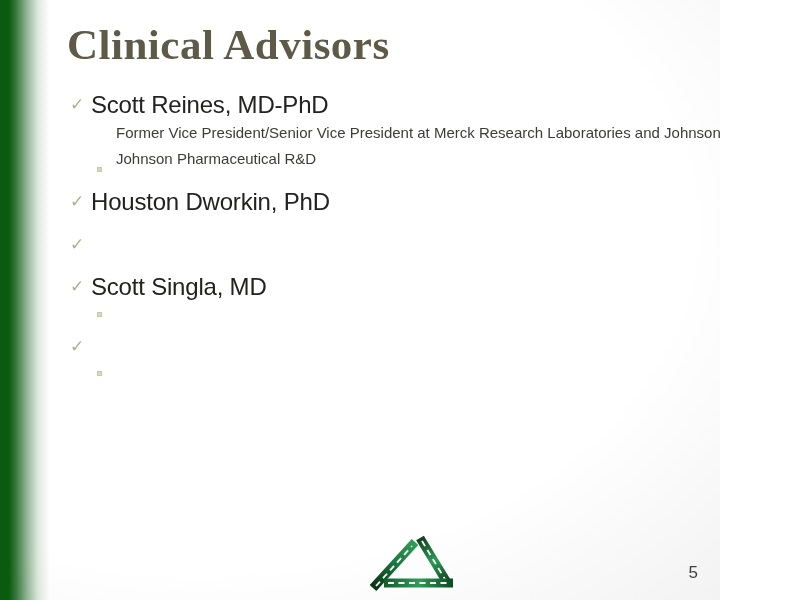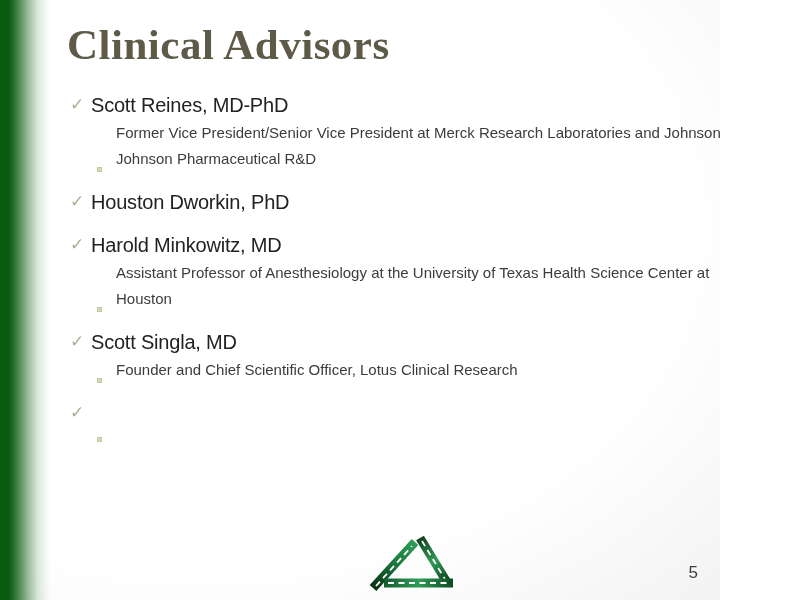--- a/index.html
+++ b/index.html
@@ -55,21 +55,21 @@
 
   .check {
     flex: none;
     width: 21px;
     font-size: 17px;
     line-height: 25px;
     color: #a9b292;
   }
 
   .entry-name {
-    font-size: 20px;
+    font-size: 24px;
     line-height: 26px;
     color: #222220;
     letter-spacing: -0.2px;
   }
 
   .sub {
     display: flex;
     align-items: flex-end;
     margin-left: 27px;
   }
@@ -130,36 +130,30 @@
     <div class="entry">
       <div class="entry-heading">
         <span class="check">✓</span>
         <span class="entry-name name">Houston Dworkin, PhD</span>
       </div>
     </div>
 
     <div class="entry">
       <div class="entry-heading">
         <span class="check">✓</span>
-        <span class="entry-name name">Harold Minkowitz, MD</span>
-      </div>
-      <div class="sub">
-        <span class="sq"></span>
-        <span class="sub-text detail">Assistant Professor of Anesthesiology at the University of Texas Health Science Center at Houston</span>
       </div>
     </div>
 
     <div class="entry">
       <div class="entry-heading">
         <span class="check">✓</span>
         <span class="entry-name name">Scott Singla, MD</span>
       </div>
       <div class="sub">
         <span class="sq"></span>
-        <span class="sub-text detail">Founder and Chief Scientific Officer, Lotus Clinical Research</span>
       </div>
     </div>
 
     <div class="entry">
       <div class="entry-heading">
         <span class="check">✓</span>
       </div>
       <div class="sub">
         <span class="sq"></span>
       </div>

